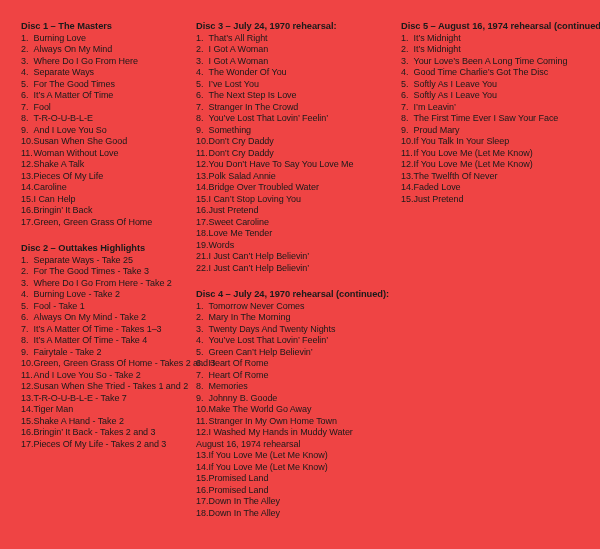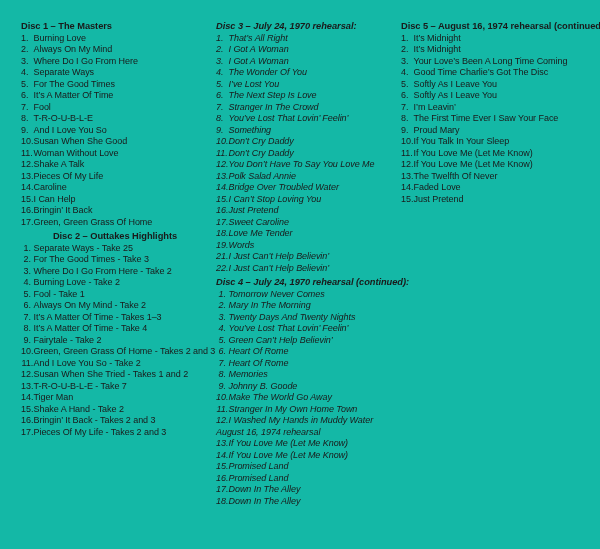--- a/index.html
+++ b/index.html
@@ -12,31 +12,31 @@
     height: 549px;
     overflow: hidden;
     font-family: "Liberation Sans", "DejaVu Sans", sans-serif;
     color: #1a1a1a;
     -webkit-font-smoothing: antialiased;
   }
   .page {
     position: relative;
     width: 600px;
     height: 549px;
-    background: #14b8a6;
+    background: #ef4444;
   }
   .column {
     position: absolute;
     top: 21px;
     white-space: nowrap;
   }
   .column-1 { left: 21px;  width: 188px; }
-  .column-2 { left: 216px; width: 190px; font-style: italic; }
+  .column-2 { left: 196px; width: 190px; }
   .column-3 { left: 401px; width: 197px; }
-  .section + .section { margin-top: 3px; text-align: center; }
+  .section + .section { margin-top: 15px; }
   .heading {
     font-size: 9.3px;
     font-weight: 700;
     line-height: 11.5px;
     letter-spacing: -0.05px;
   }
   .track {
     display: flex;
     align-items: baseline;
     font-size: 9px;

